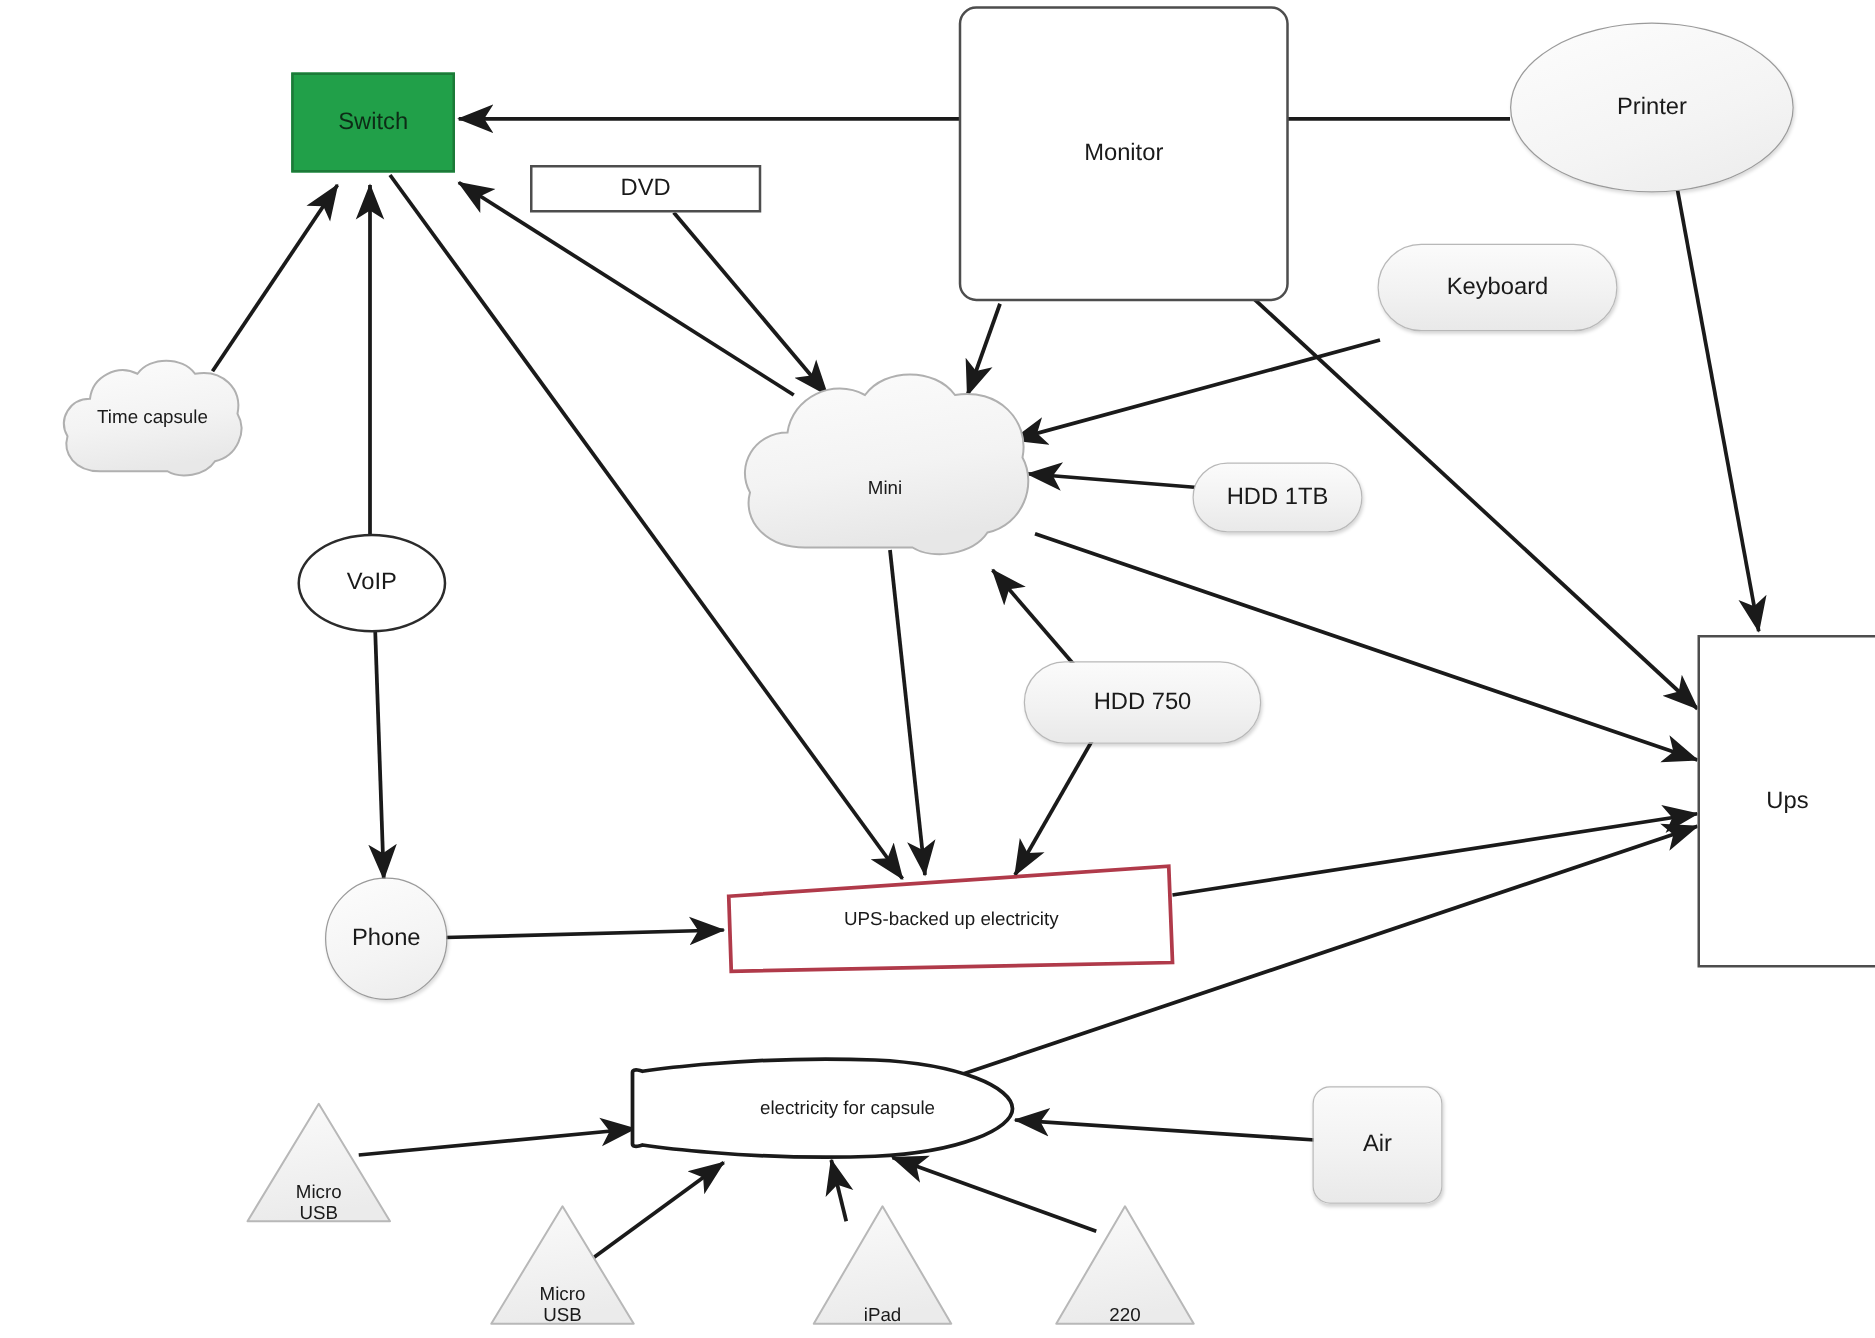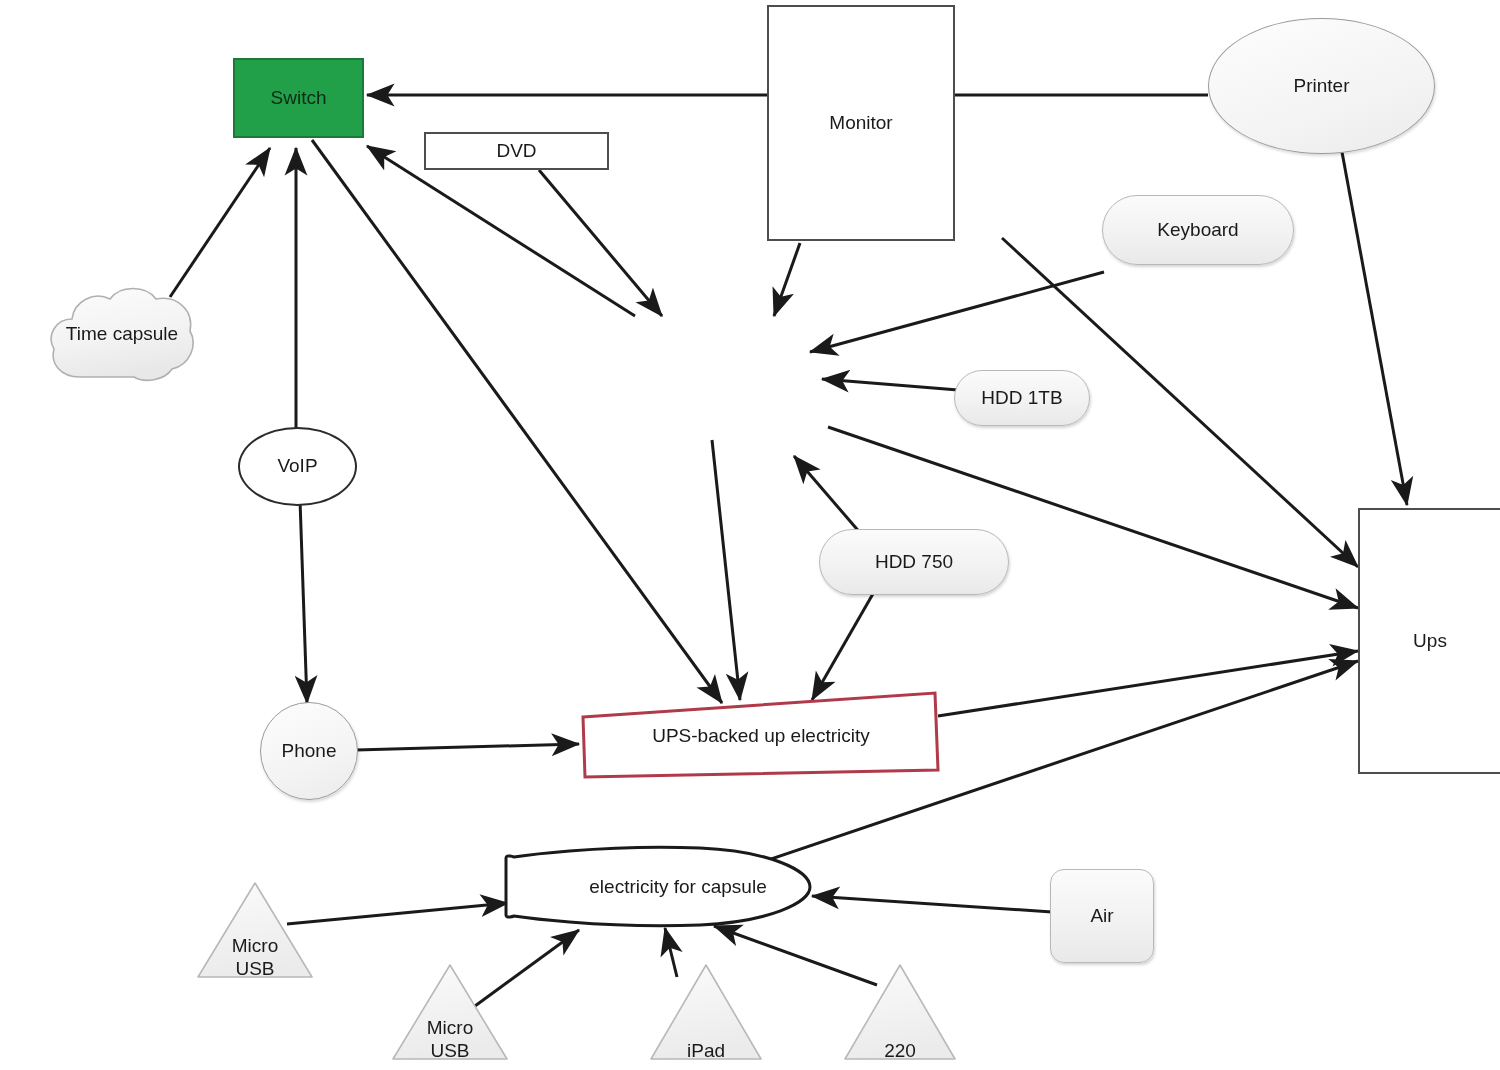--- a/index.html
+++ b/index.html
@@ -83,21 +83,21 @@
   }
   
   .svgnode { position: absolute; }
   .svgnode svg { position: absolute; left: 0; top: 0; }
   .svgnode .lbl {
     position: absolute;
     left: 0; top: 0;
     width: 100%; height: 100%;
     display: flex; align-items: center; justify-content: center;
     text-align: center;
-    font-size: 19px;
+    font-size: 15px;
     color: #1a1a1a;
     white-space: pre-line;
     line-height: 1.18;
     z-index: 3;
   }
   .tri .lbl { align-items: flex-end; padding-bottom: 16px; }
 </style>
 </head>
 <body>
 
@@ -162,21 +162,21 @@
   </svg>
 
   <div class="node rect rect-green" style="left:211px; top:58px; width:131px; height:80px;">
     <span class="lbl">Switch</span>
   </div>
 
   <div class="node rect" style="left:402px; top:132px; width:185px; height:38px;">
     <span class="lbl">DVD</span>
   </div>
 
-  <div class="node rect" style="left:745px; top:5px; width:188px; height:236px;">
+  <div class="node rect" style="left:745px; top:5px; width:264px; height:236px;border-radius:14px;">
     <span class="lbl">Monitor</span>
   </div>
 
   <div class="node ellipse" style="left:1186px; top:18px; width:227px; height:136px;">
     <span class="lbl">Printer</span>
   </div>
 
   <div class="node pill" style="left:1080px; top:195px; width:192px; height:70px;">
     <span class="lbl">Keyboard</span>
   </div>
@@ -189,20 +189,35 @@
             <stop offset="60%" stop-color="#f3f3f3"></stop>
             <stop offset="100%" stop-color="#e8e8e8"></stop>
         </linearGradient>
       </defs>
       <path d="M36,94 C16,94 6,80 10,66 C2,52 12,36 28,36 C30,18 50,8 66,16 C76,2 102,2 112,16
                C134,12 150,28 146,48 C154,62 146,82 128,86 C120,98 100,100 90,94 Z" fill="url(#cg1)" stroke="#b0b0b0" stroke-width="1.6"></path>
     </svg>
     <span class="lbl">Time capsule</span>
   </div>
 
+  <div class="svgnode" style="left:566px; top:292px; width:240px; height:158px;">
+    <svg width="240" height="158" viewBox="0 0 240 158">
+      <defs>
+        <linearGradient id="cg2" x1="0" y1="0" x2="0.25" y2="1">
+          <stop offset="0%" stop-color="#fcfcfc"></stop>
+            <stop offset="60%" stop-color="#f3f3f3"></stop>
+            <stop offset="100%" stop-color="#e7e7e7"></stop>
+        </linearGradient>
+      </defs>
+      <path d="M56,146 C24,146 6,124 12,102 C0,80 16,54 42,54 C46,26 78,10 104,24
+               C120,2 160,2 176,24 C210,18 236,44 230,74 C242,96 230,128 202,134
+               C190,152 158,156 142,146 Z" fill="url(#cg2)" stroke="#b0b0b0" stroke-width="1.6"></path>
+    </svg>
+    <span class="lbl" style="padding-top:20px;">Mini</span>
+  </div>
 
   <div class="node pill" style="left:932px; top:370px; width:136px; height:56px;">
     <span class="lbl">HDD 1TB</span>
   </div>
 
   <div class="node pill" style="left:797px; top:529px; width:190px; height:66px;">
     <span class="lbl">HDD 750</span>
   </div>
 
   <div class="node ellipse-plain" style="left:216px; top:427px; width:119px; height:79px;">

